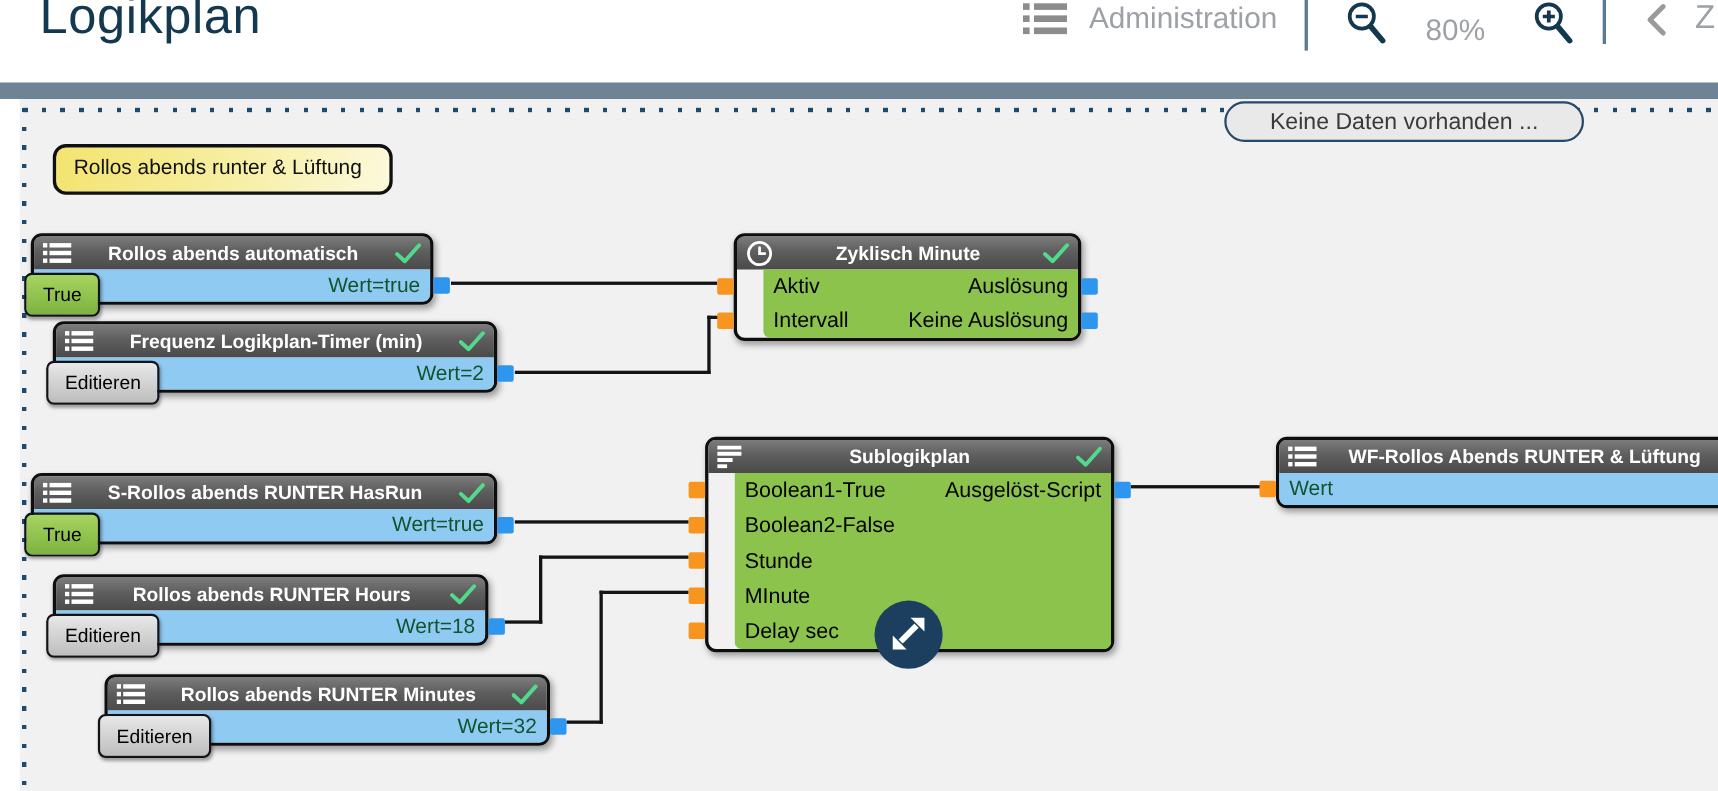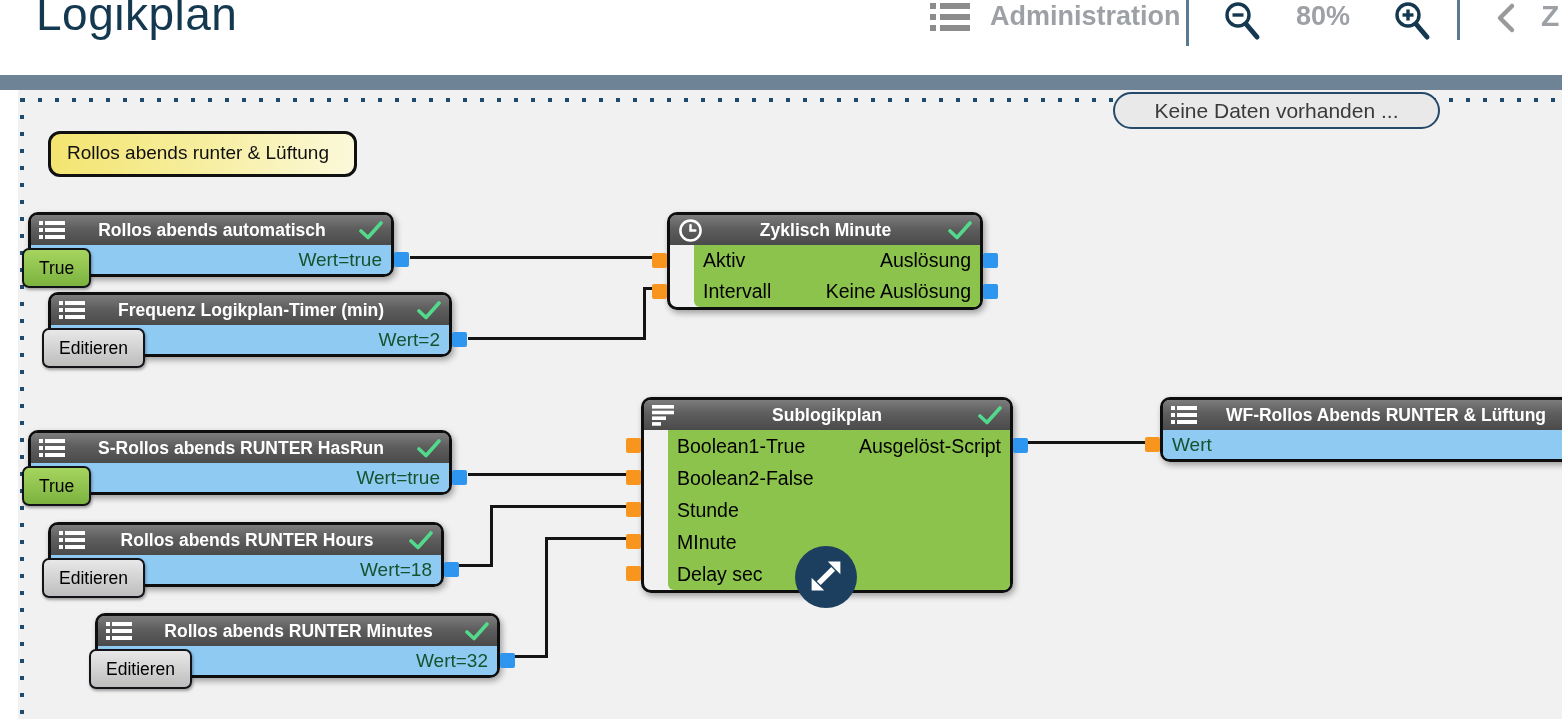--- a/index.html
+++ b/index.html
@@ -3,30 +3,30 @@
 <meta charset="utf-8">
 <style>
   * { margin:0; padding:0; box-sizing:border-box; }
   html,body { width:1562px; height:719px; overflow:hidden; background:#fff;
               font-family:"Liberation Sans", sans-serif; }
   .page { position:relative; width:1562px; height:719px; background:#fff; overflow:hidden; }
 
   
   .page-title { position:absolute; left:36px; top:-13px; font-size:46px; font-weight:500;
                 color:var(--title-text,#14384F); letter-spacing:.5px; white-space:nowrap; }
-  .hdr-item { position:absolute; top:0; white-space:nowrap;font-weight:bold; }
+  .hdr-item { position:absolute; top:0; white-space:nowrap; }
   .adm-icon   { left:930px; top:2px; }
   .adm-label  { left:990px; top:1px; font-size:27px; color:var(--muted,#9DA1A6); cursor:pointer; }
   .vdiv { position:absolute; width:3px; background:#5B7991; }
   .vdiv1 { left:1186px; top:0; height:46px; }
   .vdiv2 { left:1457px; top:0; height:40px; }
   .zoom-btn { position:absolute; top:0; background:none; border:none; cursor:pointer; padding:0; }
   .zoom-out { left:1222px; }
   .zoom-in  { left:1392px; }
-  .zoom-label { left:1296px; top:1px; font-size:27px; color:var(--muted,#9DA1A6); }
+  .zoom-label { left:1296px; top:12px; font-size:27px; color:var(--muted,#9DA1A6); }
   .chev { left:1494px; top:2px; cursor:pointer; }
   .z-label { left:1541px; top:-1px; font-size:30px; color:var(--muted,#9DA1A6); cursor:pointer; }
 
   .sep-bar { position:absolute; left:0; top:75px; width:1562px; height:15px;
              background:var(--header-bar,#6E8496); }
 
   
   .canvas { position:absolute; left:18px; top:90px; width:1544px; height:629px;
             background:var(--canvas-bg,#F1F1F1); }
   .dots-h { position:absolute; left:21px; top:98px; width:1541px; height:4px;

